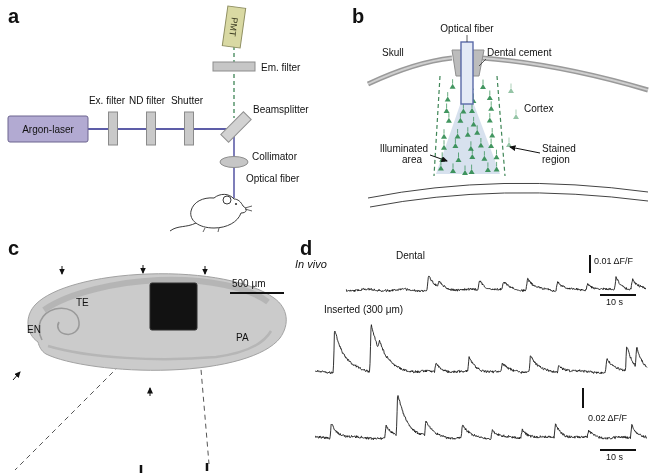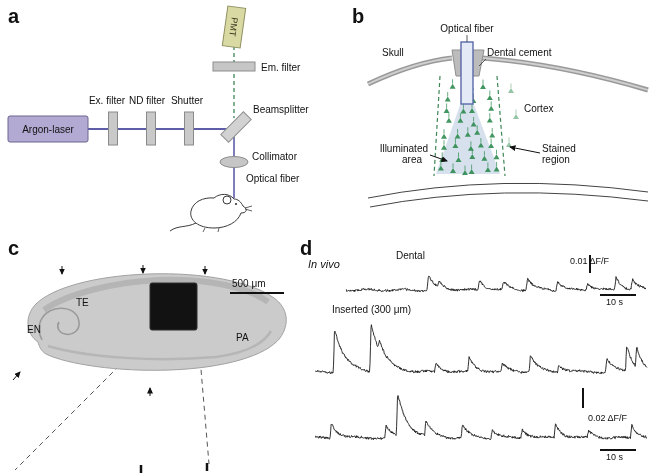--- a/index.html
+++ b/index.html
@@ -293,36 +293,36 @@
     <line x1="54" y1="2" x2="54" y2="10" stroke="#111" stroke-width="1" marker-end="url(#ahc)"></line>
     <line x1="135" y1="1" x2="135" y2="9" stroke="#111" stroke-width="1" marker-end="url(#ahc)"></line>
     <line x1="197" y1="2" x2="197" y2="10" stroke="#111" stroke-width="1" marker-end="url(#ahc)"></line>
     <line x1="5" y1="116" x2="12" y2="108" stroke="#111" stroke-width="1" marker-end="url(#ahc)"></line>
     <line x1="142" y1="132" x2="142" y2="124" stroke="#111" stroke-width="1" marker-end="url(#ahc)"></line>
 
     <line x1="133" y1="201" x2="133" y2="209" stroke="#111" stroke-width="2.5"></line>
     <line x1="199" y1="199" x2="199" y2="207" stroke="#111" stroke-width="2.5"></line>
   </svg>
 
-  <div class="lblh italic" style="left:308px;top:258px">In vivo</div>
+  <div class="lblh italic" style="left:295px;top:258px">In vivo</div>
   <div class="lblh" style="left:396px;top:250px">Dental</div>
-  <div class="lblh" style="left:332px;top:304px">Inserted (300 μm)</div>
+  <div class="lblh" style="left:324px;top:304px">Inserted (300 μm)</div>
 
   <svg style="left:346px;top:260px" width="300" height="40" viewBox="0 0 300 40">
       <path d="M0.0 29.4L0.4 29.6L0.9 31.6L1.3 31.1L1.7 30.7L2.1 30.5L2.6 30.6L3.0 30.2L3.4 30.9L3.9 31.3L4.3 30.2L4.7 30.0L5.1 31.3L5.6 30.8L6.0 30.1L6.4 30.4L6.9 30.3L7.3 30.8L7.7 30.2L8.1 31.7L8.6 30.0L9.0 31.4L9.4 29.8L9.9 29.7L10.3 29.6L10.7 29.9L11.1 30.4L11.6 30.8L12.0 29.2L12.4 31.0L12.9 30.2L13.3 30.3L13.7 30.3L14.1 30.9L14.6 30.1L15.0 30.7L15.4 30.4L15.9 28.6L16.3 28.9L16.7 29.2L17.1 29.3L17.6 28.4L18.0 28.5L18.4 30.0L18.9 29.1L19.3 29.1L19.7 29.2L20.1 30.2L20.6 29.7L21.0 29.7L21.4 28.9L21.9 28.9L22.3 28.4L22.7 28.4L23.1 30.2L23.6 28.9L24.0 28.6L24.4 29.6L24.9 29.0L25.3 28.4L25.7 29.8L26.1 30.4L26.6 29.6L27.0 30.3L27.4 29.9L27.9 30.6L28.3 28.9L28.7 29.8L29.1 30.2L29.6 30.7L30.0 31.0L30.4 30.8L30.9 30.3L31.3 31.2L31.7 31.2L32.1 30.4L32.6 31.0L33.0 29.3L33.4 30.4L33.9 30.1L34.3 31.0L34.7 30.7L35.1 31.2L35.6 31.7L36.0 30.8L36.4 31.4L36.9 30.6L37.3 31.0L37.7 31.3L38.1 30.9L38.6 30.4L39.0 30.2L39.4 29.7L39.9 29.7L40.3 31.7L40.7 31.5L41.1 31.0L41.6 29.6L42.0 30.9L42.4 30.8L42.9 31.1L43.3 31.6L43.7 30.0L44.1 31.5L44.6 30.7L45.0 31.0L45.4 30.6L45.9 31.0L46.3 29.4L46.7 31.2L47.1 30.1L47.6 30.1L48.0 29.2L48.4 29.6L48.9 29.2L49.3 30.4L49.7 30.5L50.1 30.2L50.6 29.9L51.0 30.6L51.4 29.7L51.9 30.0L52.3 30.4L52.7 29.3L53.1 28.7L53.6 29.5L54.0 29.9L54.4 30.0L54.9 28.6L55.3 29.4L55.7 29.2L56.1 29.3L56.6 28.5L57.0 28.7L57.4 29.1L57.9 29.2L58.3 28.6L58.7 28.2L59.1 28.6L59.6 28.3L60.0 28.6L60.4 30.3L60.9 30.6L61.3 28.6L61.7 28.9L62.1 29.5L62.6 29.7L63.0 30.3L63.4 29.5L63.9 29.6L64.3 30.6L64.7 30.5L65.1 30.7L65.6 30.2L66.0 30.8L66.4 30.1L66.9 30.4L67.3 29.9L67.7 30.5L68.1 31.1L68.6 29.6L69.0 30.0L69.4 31.3L69.9 31.3L70.3 31.3L70.7 30.5L71.1 30.4L71.6 31.7L72.0 30.2L72.4 30.5L72.9 30.7L73.3 31.5L73.7 30.6L74.1 31.8L74.6 30.9L75.0 30.6L75.4 30.4L75.9 30.8L76.3 30.2L76.7 31.5L77.1 30.7L77.6 31.6L78.0 31.2L78.4 30.4L78.9 30.3L79.3 30.8L79.7 31.2L80.1 30.3L80.6 30.5L81.0 29.4L81.4 26.2L81.9 21.2L82.3 17.3L82.7 16.2L83.1 16.1L83.6 16.8L84.0 17.1L84.4 19.2L84.9 20.0L85.3 21.1L85.7 20.3L86.1 20.7L86.6 20.8L87.0 22.8L87.4 23.7L87.9 23.8L88.3 24.3L88.7 25.0L89.1 23.7L89.6 25.7L90.0 24.5L90.4 25.3L90.9 25.3L91.3 26.2L91.7 25.7L92.1 24.0L92.6 22.7L93.0 21.0L93.4 21.5L93.9 21.4L94.3 23.2L94.7 23.0L95.1 22.7L95.6 24.4L96.0 24.3L96.4 24.9L96.9 25.3L97.3 26.4L97.7 26.9L98.1 25.5L98.6 25.7L99.0 26.4L99.4 27.2L99.9 27.2L100.3 28.5L100.7 28.7L101.1 28.2L101.6 29.2L102.0 28.0L102.4 28.7L102.9 29.8L103.3 29.4L103.7 29.8L104.1 28.9L104.6 30.3L105.0 30.6L105.4 30.4L105.9 28.6L106.3 29.1L106.7 30.4L107.1 29.1L107.6 29.1L108.0 31.0L108.4 29.6L108.9 30.3L109.3 29.6L109.7 30.8L110.1 30.7L110.6 29.2L111.0 30.1L111.4 31.2L111.9 29.2L112.3 29.2L112.7 29.9L113.1 30.7L113.6 30.5L114.0 29.5L114.4 30.0L114.9 29.1L115.3 29.9L115.7 29.7L116.1 29.9L116.6 29.0L117.0 30.3L117.4 29.2L117.9 30.0L118.3 30.3L118.7 28.5L119.1 28.8L119.6 29.9L120.0 30.3L120.4 28.9L120.9 30.1L121.3 29.6L121.7 28.9L122.1 28.3L122.6 28.4L123.0 30.3L123.4 29.6L123.9 28.7L124.3 29.2L124.7 28.2L125.1 29.2L125.6 29.0L126.0 29.8L126.4 28.5L126.9 29.8L127.3 28.6L127.7 28.8L128.1 28.7L128.6 30.2L129.0 28.4L129.4 28.5L129.9 30.5L130.3 30.5L130.7 29.6L131.1 29.9L131.6 30.2L132.0 29.1L132.4 27.1L132.9 23.3L133.3 21.6L133.7 20.9L134.1 21.9L134.6 20.9L135.0 22.6L135.4 22.8L135.9 22.6L136.3 25.0L136.7 24.1L137.1 24.3L137.6 25.0L138.0 25.5L138.4 26.9L138.9 27.3L139.3 27.7L139.7 27.8L140.1 27.9L140.6 28.5L141.0 28.2L141.4 28.5L141.9 28.7L142.3 28.0L142.7 28.4L143.1 29.1L143.6 28.5L144.0 28.4L144.4 29.1L144.9 29.4L145.3 29.6L145.7 29.1L146.1 29.8L146.6 28.8L147.0 29.9L147.4 29.4L147.9 29.3L148.3 29.2L148.7 30.1L149.1 28.6L149.6 29.5L150.0 29.5L150.4 29.7L150.9 29.6L151.3 28.4L151.7 29.1L152.1 30.3L152.6 29.7L153.0 29.3L153.4 29.7L153.9 28.8L154.3 30.2L154.7 28.2L155.1 29.7L155.6 29.0L156.0 28.5L156.4 26.8L156.9 23.9L157.3 23.0L157.7 22.5L158.1 22.0L158.6 23.4L159.0 22.1L159.4 23.3L159.9 23.0L160.3 23.1L160.7 24.9L161.1 25.4L161.6 24.5L162.0 24.4L162.4 25.7L162.9 26.4L163.3 25.9L163.7 26.7L164.1 27.8L164.6 26.6L165.0 27.4L165.4 28.0L165.9 27.3L166.3 27.1L166.7 28.4L167.1 27.5L167.6 28.6L168.0 28.6L168.4 29.2L168.9 29.7L169.3 29.6L169.7 29.4L170.1 30.0L170.6 29.6L171.0 30.2L171.4 30.0L171.9 30.1L172.3 30.1L172.7 30.4L173.1 30.6L173.6 30.6L174.0 31.0L174.4 31.0L174.9 30.7L175.3 30.6L175.7 29.6L176.1 29.9L176.6 31.5L177.0 29.8L177.4 31.3L177.9 29.4L178.3 31.0L178.7 30.5L179.1 31.1L179.6 29.9L180.0 29.7L180.4 26.5L180.9 23.9L181.3 20.3L181.7 18.3L182.1 18.6L182.6 19.7L183.0 21.7L183.4 20.5L183.9 21.1L184.3 21.9L184.7 23.4L185.1 22.2L185.6 24.2L186.0 23.0L186.4 25.4L186.9 24.7L187.3 26.0L187.7 25.5L188.1 25.3L188.6 26.3L189.0 25.5L189.4 25.9L189.9 26.7L190.3 27.1L190.7 26.8L191.1 27.4L191.6 26.7L192.0 27.4L192.4 26.7L192.9 26.4L193.3 27.3L193.7 27.0L194.1 28.3L194.6 27.1L195.0 27.6L195.4 27.2L195.9 27.8L196.3 29.3L196.7 29.3L197.1 28.7L197.6 29.1L198.0 29.5L198.4 27.8L198.9 28.3L199.3 28.4L199.7 28.9L200.1 29.2L200.6 28.6L201.0 29.3L201.4 29.2L201.9 28.5L202.3 28.6L202.7 30.1L203.1 29.7L203.6 29.5L204.0 29.0L204.4 30.0L204.9 30.8L205.3 31.0L205.7 30.4L206.1 30.8L206.6 31.5L207.0 31.5L207.4 30.1L207.9 31.3L208.3 31.3L208.7 31.3L209.1 31.6L209.6 31.1L210.0 31.1L210.4 27.7L210.9 25.1L211.3 23.6L211.7 21.6L212.1 23.1L212.6 22.1L213.0 23.8L213.4 24.2L213.9 23.9L214.3 24.8L214.7 25.6L215.1 26.4L215.6 25.4L216.0 25.0L216.4 26.5L216.9 26.5L217.3 25.8L217.7 25.9L218.1 26.9L218.6 26.5L219.0 27.8L219.4 28.0L219.9 28.3L220.3 28.3L220.7 28.4L221.1 27.9L221.6 28.9L222.0 28.9L222.4 28.1L222.9 29.1L223.3 29.1L223.7 27.9L224.1 29.2L224.6 29.0L225.0 28.3L225.4 28.2L225.9 27.9L226.3 28.5L226.7 29.5L227.1 29.1L227.6 28.3L228.0 29.2L228.4 29.3L228.9 29.0L229.3 29.3L229.7 29.1L230.1 29.6L230.6 28.1L231.0 29.7L231.4 30.0L231.9 28.5L232.3 29.0L232.7 29.8L233.1 30.0L233.6 29.5L234.0 29.3L234.4 30.6L234.9 30.7L235.3 29.0L235.7 30.1L236.1 29.3L236.6 30.1L237.0 29.9L237.4 30.2L237.9 29.9L238.3 30.6L238.7 30.5L239.1 31.1L239.6 29.5L240.0 29.8L240.4 29.3L240.9 25.6L241.3 25.3L241.7 23.5L242.1 24.7L242.6 24.5L243.0 25.9L243.4 25.0L243.9 25.2L244.3 26.3L244.7 26.9L245.1 26.0L245.6 28.2L246.0 26.4L246.4 27.9L246.9 27.8L247.3 27.3L247.7 28.8L248.1 29.2L248.6 28.8L249.0 27.5L249.4 27.9L249.9 28.9L250.3 28.1L250.7 28.4L251.1 28.7L251.6 28.2L252.0 28.1L252.4 28.9L252.9 29.4L253.3 30.0L253.7 29.3L254.1 29.4L254.6 28.9L255.0 28.7L255.4 28.1L255.9 28.6L256.3 29.1L256.7 29.2L257.1 29.8L257.6 28.0L258.0 28.4L258.4 28.0L258.9 28.9L259.3 29.4L259.7 29.9L260.1 28.0L260.6 29.5L261.0 30.0L261.4 28.9L261.9 29.8L262.3 29.8L262.7 29.0L263.1 28.1L263.6 28.5L264.0 29.8L264.4 28.4L264.9 28.9L265.3 29.9L265.7 29.7L266.1 29.2L266.6 29.4L267.0 30.1L267.4 30.0L267.9 29.9L268.3 29.2L268.7 27.2L269.1 25.2L269.6 21.3L270.0 16.6L270.4 17.9L270.9 19.0L271.3 20.3L271.7 19.5L272.1 20.1L272.6 21.3L273.0 23.3L273.4 23.8L273.9 24.6L274.3 24.8L274.7 24.5L275.1 24.7L275.6 25.2L276.0 25.0L276.4 26.2L276.9 25.9L277.3 26.0L277.7 26.8L278.1 27.5L278.6 27.1L279.0 28.1L279.4 29.0L279.9 29.3L280.3 27.5L280.7 29.5L281.1 29.4L281.6 29.2L282.0 29.7L282.4 28.9L282.9 29.7L283.3 30.0L283.7 29.9L284.1 28.8L284.6 28.4L285.0 29.1L285.4 25.4L285.9 22.5L286.3 21.3L286.7 18.7L287.1 19.7L287.6 20.8L288.0 20.9L288.4 23.0L288.9 22.9L289.3 22.6L289.7 24.4L290.1 23.3L290.6 23.5L291.0 24.6L291.4 24.7L291.9 26.0L292.3 26.0L292.7 24.5L293.1 26.6L293.6 27.0L294.0 26.8L294.4 25.3L294.9 26.5L295.3 26.1L295.7 26.9L296.1 26.1L296.6 26.5L297.0 28.1L297.4 26.7L297.9 26.9L298.3 27.9L298.7 28.8L299.1 27.9L299.6 29.0L300.0 29.2" fill="none" stroke="#1a1a1a" stroke-width="0.9"></path>
     </svg>
   <svg style="left:315px;top:316px" width="332" height="66" viewBox="0 0 332 66">
       <path d="M0.0 55.2L0.5 55.2L0.9 55.4L1.4 55.4L1.9 56.0L2.4 55.3L2.8 54.2L3.3 55.4L3.8 55.6L4.3 55.2L4.7 55.4L5.2 56.3L5.7 55.3L6.2 56.0L6.6 56.1L7.1 54.9L7.6 55.0L8.1 55.3L8.5 55.6L9.0 55.6L9.5 56.2L10.0 55.2L10.4 56.4L10.9 56.4L11.4 56.1L11.9 57.2L12.3 57.1L12.8 57.1L13.3 56.1L13.8 56.8L14.2 56.0L14.7 55.6L15.2 57.3L15.7 57.9L16.1 56.3L16.6 55.9L17.1 57.4L17.5 56.5L18.0 57.0L18.5 49.2L19.0 34.1L19.4 16.7L19.9 15.1L20.4 17.0L20.9 17.8L21.3 18.7L21.8 20.6L22.3 24.0L22.8 24.7L23.2 26.2L23.7 27.0L24.2 28.8L24.7 30.6L25.1 30.2L25.6 32.7L26.1 32.3L26.6 34.3L27.0 35.7L27.5 37.4L28.0 36.9L28.5 37.9L28.9 38.4L29.4 38.4L29.9 40.7L30.4 40.6L30.8 42.1L31.3 41.6L31.8 42.7L32.3 42.8L32.7 44.5L33.2 43.4L33.7 43.7L34.1 45.4L34.6 45.9L35.1 45.1L35.6 46.1L36.0 46.5L36.5 48.2L37.0 48.4L37.5 48.2L37.9 48.0L38.4 49.5L38.9 49.0L39.4 49.0L39.8 49.0L40.3 49.8L40.8 48.8L41.3 51.2L41.7 50.1L42.2 50.6L42.7 50.2L43.2 50.3L43.6 52.2L44.1 51.9L44.6 52.1L45.1 51.3L45.5 52.6L46.0 53.0L46.5 53.8L47.0 54.2L47.4 53.6L47.9 53.8L48.4 53.9L48.9 53.8L49.3 53.1L49.8 54.6L50.3 54.7L50.7 55.7L51.2 55.2L51.7 53.9L52.2 54.1L52.6 55.4L53.1 56.3L53.6 54.9L54.1 56.4L54.5 55.2L55.0 47.6L55.5 30.3L56.0 11.8L56.4 8.7L56.9 11.7L57.4 13.3L57.9 15.5L58.3 16.3L58.8 19.2L59.3 19.9L59.8 20.9L60.2 23.5L60.7 24.6L61.2 25.4L61.7 28.2L62.1 29.7L62.6 30.5L63.1 29.8L63.6 28.3L64.0 26.7L64.5 24.3L65.0 26.2L65.5 27.5L65.9 27.4L66.4 30.0L66.9 31.2L67.3 31.6L67.8 34.3L68.3 33.5L68.8 34.6L69.2 37.7L69.7 37.7L70.2 38.8L70.7 39.9L71.1 40.9L71.6 41.8L72.1 40.2L72.6 41.1L73.0 42.8L73.5 42.9L74.0 43.5L74.5 44.4L74.9 43.7L75.4 44.2L75.9 45.7L76.4 45.7L76.8 46.5L77.3 47.6L77.8 47.3L78.3 47.5L78.7 48.5L79.2 48.3L79.7 50.1L80.2 48.9L80.6 49.5L81.1 49.4L81.6 50.7L82.1 50.2L82.5 51.1L83.0 51.5L83.5 50.3L83.9 50.8L84.4 51.2L84.9 53.0L85.4 51.6L85.8 53.5L86.3 52.2L86.8 53.5L87.3 54.1L87.7 54.1L88.2 54.5L88.7 53.0L89.2 53.1L89.6 54.8L90.1 53.7L90.6 53.6L91.1 54.3L91.5 53.8L92.0 55.9L92.5 55.4L93.0 55.7L93.4 55.4L93.9 55.9L94.4 55.9L94.9 55.2L95.3 56.2L95.8 54.9L96.3 54.9L96.8 54.8L97.2 56.0L97.7 54.5L98.2 55.9L98.7 56.8L99.1 56.6L99.6 55.8L100.1 56.6L100.5 54.6L101.0 55.7L101.5 56.3L102.0 55.0L102.4 56.8L102.9 54.7L103.4 56.4L103.9 55.4L104.3 56.5L104.8 56.6L105.3 55.1L105.8 55.2L106.2 55.1L106.7 54.3L107.2 54.4L107.7 54.2L108.1 54.1L108.6 56.1L109.1 55.2L109.6 55.2L110.0 54.4L110.5 56.0L111.0 53.9L111.5 55.8L111.9 54.4L112.4 53.9L112.9 54.8L113.4 54.6L113.8 54.1L114.3 54.6L114.8 54.1L115.3 55.9L115.7 55.2L116.2 55.0L116.7 56.3L117.1 54.8L117.6 55.3L118.1 55.3L118.6 54.7L119.0 55.3L119.5 56.5L120.0 52.1L120.5 49.7L120.9 47.5L121.4 47.4L121.9 48.2L122.4 49.7L122.8 48.8L123.3 49.4L123.8 51.4L124.3 50.5L124.7 51.0L125.2 51.9L125.7 53.1L126.2 53.0L126.6 53.3L127.1 53.7L127.6 53.3L128.1 54.5L128.5 55.1L129.0 53.9L129.5 55.0L130.0 53.7L130.4 54.0L130.9 55.1L131.4 55.6L131.9 54.3L132.3 56.4L132.8 56.5L133.3 54.7L133.7 56.6L134.2 55.4L134.7 56.3L135.2 56.0L135.6 56.5L136.1 57.0L136.6 55.8L137.1 55.3L137.5 55.5L138.0 56.4L138.5 56.4L139.0 54.8L139.4 56.4L139.9 54.9L140.4 55.6L140.9 56.4L141.3 55.6L141.8 56.8L142.3 56.2L142.8 54.7L143.2 54.6L143.7 54.7L144.2 54.3L144.7 56.5L145.1 54.8L145.6 55.7L146.1 54.8L146.6 54.8L147.0 55.8L147.5 55.8L148.0 55.4L148.5 56.3L148.9 55.2L149.4 55.8L149.9 55.2L150.3 54.8L150.8 54.6L151.3 56.0L151.8 54.1L152.2 55.2L152.7 55.0L153.2 50.5L153.7 45.2L154.1 40.6L154.6 42.8L155.1 42.7L155.6 43.7L156.0 44.0L156.5 46.6L157.0 46.2L157.5 46.1L157.9 47.9L158.4 48.2L158.9 48.2L159.4 48.4L159.8 48.9L160.3 50.1L160.8 51.8L161.3 51.1L161.7 52.6L162.2 51.7L162.7 52.0L163.2 53.0L163.6 51.8L164.1 53.0L164.6 53.7L165.1 54.5L165.5 54.6L166.0 54.6L166.5 55.6L166.9 55.0L167.4 54.0L167.9 54.0L168.4 54.3L168.8 54.6L169.3 56.2L169.8 54.7L170.3 54.7L170.7 54.7L171.2 56.6L171.7 56.4L172.2 54.7L172.6 55.6L173.1 54.8L173.6 55.3L174.1 56.7L174.5 56.0L175.0 54.8L175.5 54.9L176.0 54.9L176.4 55.7L176.9 56.0L177.4 54.8L177.9 56.8L178.3 56.9L178.8 55.2L179.3 55.4L179.8 54.8L180.2 54.9L180.7 54.5L181.2 55.4L181.7 56.2L182.1 56.2L182.6 55.2L183.1 56.3L183.5 55.3L184.0 54.9L184.5 55.6L185.0 55.6L185.4 55.6L185.9 54.9L186.4 52.8L186.9 49.3L187.3 47.0L187.8 47.6L188.3 49.4L188.8 48.3L189.2 49.5L189.7 48.5L190.2 50.3L190.7 49.4L191.1 51.0L191.6 50.3L192.1 52.1L192.6 52.2L193.0 51.2L193.5 53.3L194.0 52.2L194.5 52.3L194.9 52.2L195.4 52.0L195.9 54.3L196.4 52.7L196.8 53.8L197.3 54.8L197.8 55.1L198.3 53.5L198.7 55.5L199.2 54.4L199.7 55.0L200.1 54.6L200.6 54.8L201.1 54.3L201.6 54.3L202.0 55.0L202.5 54.6L203.0 55.3L203.5 56.1L203.9 55.9L204.4 55.4L204.9 56.2L205.4 56.5L205.8 56.9L206.3 57.4L206.8 55.6L207.3 56.3L207.7 55.5L208.2 57.0L208.7 56.1L209.2 55.7L209.6 56.9L210.1 56.0L210.6 55.7L211.1 56.9L211.5 55.8L212.0 55.9L212.5 55.8L213.0 55.3L213.4 55.4L213.9 55.3L214.4 52.7L214.9 46.7L215.3 39.8L215.8 40.2L216.3 40.7L216.7 41.8L217.2 41.7L217.7 43.5L218.2 43.7L218.6 45.6L219.1 45.1L219.6 46.7L220.1 45.9L220.5 46.6L221.0 48.8L221.5 47.7L222.0 47.6L222.4 50.0L222.9 50.4L223.4 49.3L223.9 49.0L224.3 49.7L224.8 50.8L225.3 50.0L225.8 51.8L226.2 52.1L226.7 52.2L227.2 52.1L227.7 51.6L228.1 53.5L228.6 53.8L229.1 53.2L229.6 52.1L230.0 52.8L230.5 52.9L231.0 53.6L231.5 54.4L231.9 54.9L232.4 52.9L232.9 53.6L233.3 54.0L233.8 55.5L234.3 54.8L234.8 54.6L235.2 54.0L235.7 55.3L236.2 55.2L236.7 55.0L237.1 56.3L237.6 55.4L238.1 56.6L238.6 54.8L239.0 55.1L239.5 56.1L240.0 56.7L240.5 55.6L240.9 55.6L241.4 55.1L241.9 55.9L242.4 57.1L242.8 54.8L243.3 50.9L243.8 49.5L244.3 50.0L244.7 50.4L245.2 50.8L245.7 52.0L246.2 50.9L246.6 51.8L247.1 51.8L247.6 53.9L248.1 52.2L248.5 52.1L249.0 53.7L249.5 53.1L249.9 52.7L250.4 54.8L250.9 54.6L251.4 53.5L251.8 55.0L252.3 53.3L252.8 53.6L253.3 53.9L253.7 53.6L254.2 53.6L254.7 55.8L255.2 55.7L255.6 55.5L256.1 55.2L256.6 55.1L257.1 55.5L257.5 54.3L258.0 53.8L258.5 54.6L259.0 54.0L259.4 54.3L259.9 54.6L260.4 54.3L260.9 54.0L261.3 55.7L261.8 54.8L262.3 55.7L262.8 55.4L263.2 54.0L263.7 54.9L264.2 55.2L264.7 53.7L265.1 54.6L265.6 55.4L266.1 55.7L266.5 54.6L267.0 55.3L267.5 54.9L268.0 54.4L268.4 55.3L268.9 56.3L269.4 54.5L269.9 54.2L270.3 54.9L270.8 55.3L271.3 54.9L271.8 56.1L272.2 56.7L272.7 55.4L273.2 55.4L273.7 54.8L274.1 56.3L274.6 55.7L275.1 55.4L275.6 55.1L276.0 54.9L276.5 56.3L277.0 55.5L277.5 56.5L277.9 56.0L278.4 57.3L278.9 57.3L279.4 55.6L279.8 56.2L280.3 56.4L280.8 56.1L281.3 55.9L281.7 57.5L282.2 56.1L282.7 56.9L283.1 55.8L283.6 56.8L284.1 57.1L284.6 57.4L285.0 56.8L285.5 56.8L286.0 57.9L286.5 55.9L286.9 57.3L287.4 56.5L287.9 57.3L288.4 56.9L288.8 57.2L289.3 56.6L289.8 57.0L290.3 55.3L290.7 53.4L291.2 48.7L291.7 44.2L292.2 42.6L292.6 44.2L293.1 44.7L293.6 45.7L294.1 46.7L294.5 45.4L295.0 47.8L295.5 48.4L296.0 48.3L296.4 48.9L296.9 48.3L297.4 48.6L297.9 49.9L298.3 49.4L298.8 50.3L299.3 50.6L299.7 50.3L300.2 50.3L300.7 51.1L301.2 52.4L301.6 52.4L302.1 53.0L302.6 51.5L303.1 51.8L303.5 51.6L304.0 53.1L304.5 54.2L305.0 53.7L305.4 52.6L305.9 53.1L306.4 53.6L306.9 52.8L307.3 53.9L307.8 55.1L308.3 54.2L308.8 54.2L309.2 53.5L309.7 55.0L310.2 54.7L310.7 51.4L311.1 40.7L311.6 31.1L312.1 31.5L312.6 32.4L313.0 33.4L313.5 34.9L314.0 36.6L314.5 38.6L314.9 40.4L315.4 42.1L315.9 41.3L316.3 43.3L316.8 44.6L317.3 45.2L317.8 46.9L318.2 46.7L318.7 48.2L319.2 47.7L319.7 47.6L320.1 50.4L320.6 46.5L321.1 38.6L321.6 31.9L322.0 31.3L322.5 33.4L323.0 35.9L323.5 37.3L323.9 38.0L324.4 39.7L324.9 41.0L325.4 42.2L325.8 42.5L326.3 42.7L326.8 45.3L327.3 44.5L327.7 46.2L328.2 47.8L328.7 48.2L329.2 49.1L329.6 48.3L330.1 48.5L330.6 50.4L331.1 50.3L331.5 50.7L332.0 51.4" fill="none" stroke="#1a1a1a" stroke-width="0.9"></path>
     </svg>
   <svg style="left:315px;top:386px" width="332" height="62" viewBox="0 0 332 62">
       <path d="M0.0 50.3L0.5 50.2L0.9 51.5L1.4 50.7L1.9 50.8L2.4 50.5L2.8 51.2L3.3 52.2L3.8 51.9L4.3 50.0L4.7 51.7L5.2 50.5L5.7 50.2L6.2 52.4L6.6 52.1L7.1 51.2L7.6 51.9L8.1 50.3L8.5 51.3L9.0 51.9L9.5 52.7L10.0 50.9L10.4 52.5L10.9 51.1L11.4 51.1L11.9 52.5L12.3 51.1L12.8 52.5L13.3 51.7L13.8 52.1L14.2 53.3L14.7 52.9L15.2 50.4L15.7 44.8L16.1 38.5L16.6 38.0L17.1 38.9L17.5 38.7L18.0 39.9L18.5 41.3L19.0 43.0L19.4 43.9L19.9 44.3L20.4 44.5L20.9 44.4L21.3 46.4L21.8 45.2L22.3 46.1L22.8 47.5L23.2 46.4L23.7 48.0L24.2 48.9L24.7 48.9L25.1 47.4L25.6 49.0L26.1 49.1L26.6 49.9L27.0 49.1L27.5 49.1L28.0 48.7L28.5 48.7L28.9 49.3L29.4 50.5L29.9 49.2L30.4 50.5L30.8 51.4L31.3 50.9L31.8 49.7L32.3 49.7L32.7 51.1L33.2 50.7L33.7 50.1L34.1 49.6L34.6 51.4L35.1 51.2L35.6 51.5L36.0 51.1L36.5 49.5L37.0 49.9L37.5 51.1L37.9 51.0L38.4 50.0L38.9 50.5L39.4 50.1L39.8 50.1L40.3 50.9L40.8 52.0L41.3 49.6L41.7 51.3L42.2 50.8L42.7 49.9L43.2 52.0L43.6 51.2L44.1 51.4L44.6 52.2L45.1 51.8L45.5 52.0L46.0 50.5L46.5 50.2L47.0 52.0L47.4 51.7L47.9 51.7L48.4 52.0L48.9 52.1L49.3 51.9L49.8 52.0L50.3 51.2L50.7 52.5L51.2 51.3L51.7 53.2L52.2 52.6L52.6 51.2L53.1 51.4L53.6 53.3L54.1 51.6L54.5 52.3L55.0 51.4L55.5 52.0L56.0 51.4L56.4 53.4L56.9 52.8L57.4 52.1L57.9 52.9L58.3 53.8L58.8 51.9L59.3 52.2L59.8 52.9L60.2 51.8L60.7 52.8L61.2 52.8L61.7 53.0L62.1 52.7L62.6 51.6L63.1 51.8L63.6 53.0L64.0 52.5L64.5 52.6L65.0 52.6L65.5 51.6L65.9 53.3L66.4 53.4L66.9 51.8L67.3 53.0L67.8 52.4L68.3 51.9L68.8 51.5L69.2 52.0L69.7 51.9L70.2 47.7L70.7 42.5L71.1 39.1L71.6 39.9L72.1 42.2L72.6 41.6L73.0 43.2L73.5 43.9L74.0 44.4L74.5 43.3L74.9 45.0L75.4 45.9L75.9 45.9L76.4 47.0L76.8 45.3L77.3 47.1L77.8 46.0L78.3 47.8L78.7 48.1L79.2 47.2L79.7 48.0L80.2 48.4L80.6 48.7L81.1 49.5L81.6 40.8L82.1 25.3L82.5 10.7L83.0 9.5L83.5 11.2L83.9 13.8L84.4 13.9L84.9 15.6L85.4 19.0L85.8 19.2L86.3 20.5L86.8 22.1L87.3 24.5L87.7 24.5L88.2 27.9L88.7 27.7L89.2 30.4L89.6 30.3L90.1 30.6L90.6 32.0L91.1 34.5L91.5 34.9L92.0 34.6L92.5 36.2L93.0 37.0L93.4 37.5L93.9 38.4L94.4 40.1L94.9 39.7L95.3 40.6L95.8 41.0L96.3 42.6L96.8 42.3L97.2 42.5L97.7 44.2L98.2 43.1L98.7 44.4L99.1 43.7L99.6 45.8L100.1 44.8L100.5 46.7L101.0 45.2L101.5 45.9L102.0 45.3L102.4 47.9L102.9 46.7L103.4 47.6L103.9 47.7L104.3 48.7L104.8 47.1L105.3 48.9L105.8 47.8L106.2 47.1L106.7 48.1L107.2 48.0L107.7 47.5L108.1 47.5L108.6 48.0L109.1 48.9L109.6 49.6L110.0 44.7L110.5 37.6L111.0 35.0L111.5 36.5L111.9 36.2L112.4 37.3L112.9 39.1L113.4 39.7L113.8 40.3L114.3 39.9L114.8 40.4L115.3 42.5L115.7 42.7L116.2 43.1L116.7 42.5L117.1 44.0L117.6 44.4L118.1 45.0L118.6 44.7L119.0 45.3L119.5 46.1L120.0 46.6L120.5 46.9L120.9 48.0L121.4 48.1L121.9 48.7L122.4 46.9L122.8 48.7L123.3 48.0L123.8 48.3L124.3 49.0L124.7 48.1L125.2 49.6L125.7 50.4L126.2 49.9L126.6 49.4L127.1 50.6L127.6 50.2L128.1 49.4L128.5 50.3L129.0 50.7L129.5 50.1L130.0 51.2L130.4 50.7L130.9 50.6L131.4 52.7L131.9 52.3L132.3 51.0L132.8 51.9L133.3 52.7L133.7 51.2L134.2 52.2L134.7 52.3L135.2 51.7L135.6 53.2L136.1 51.9L136.6 51.8L137.1 51.3L137.5 51.7L138.0 53.3L138.5 52.5L139.0 52.4L139.4 52.0L139.9 53.3L140.4 52.7L140.9 52.8L141.3 52.4L141.8 51.8L142.3 51.1L142.8 52.2L143.2 51.0L143.7 51.9L144.2 52.6L144.7 51.1L145.1 51.2L145.6 52.1L146.1 50.7L146.6 47.6L147.0 41.9L147.5 39.3L148.0 39.2L148.5 39.6L148.9 41.5L149.4 41.4L149.9 41.9L150.3 44.0L150.8 42.5L151.3 43.4L151.8 44.8L152.2 46.1L152.7 45.5L153.2 44.7L153.7 47.1L154.1 45.5L154.6 46.7L155.1 46.8L155.6 47.0L156.0 46.8L156.5 47.4L157.0 49.3L157.5 48.5L157.9 49.0L158.4 49.9L158.9 50.1L159.4 48.3L159.8 49.0L160.3 50.0L160.8 50.5L161.3 49.5L161.7 49.9L162.2 50.9L162.7 50.1L163.2 49.9L163.6 50.2L164.1 51.4L164.6 51.3L165.1 52.0L165.5 51.2L166.0 50.6L166.5 51.3L166.9 51.1L167.4 52.0L167.9 51.8L168.4 52.0L168.8 52.7L169.3 52.6L169.8 51.4L170.3 52.8L170.7 52.0L171.2 53.3L171.7 52.7L172.2 52.7L172.6 52.0L173.1 52.8L173.6 52.1L174.1 52.8L174.5 53.4L175.0 53.0L175.5 53.6L176.0 52.5L176.4 48.7L176.9 46.5L177.4 43.6L177.9 44.4L178.3 45.4L178.8 46.2L179.3 45.7L179.8 47.9L180.2 47.9L180.7 47.4L181.2 47.3L181.7 47.8L182.1 49.0L182.6 48.3L183.1 49.6L183.5 47.7L184.0 49.6L184.5 48.4L185.0 48.6L185.4 48.9L185.9 49.2L186.4 49.6L186.9 50.8L187.3 49.7L187.8 50.9L188.3 49.6L188.8 48.8L189.2 50.4L189.7 51.1L190.2 50.2L190.7 51.2L191.1 50.5L191.6 51.3L192.1 51.4L192.6 50.4L193.0 51.5L193.5 49.5L194.0 49.8L194.5 50.7L194.9 50.9L195.4 50.0L195.9 50.6L196.4 51.2L196.8 51.8L197.3 52.1L197.8 50.4L198.3 51.9L198.7 51.2L199.2 51.4L199.7 50.5L200.1 52.4L200.6 50.8L201.1 52.1L201.6 52.6L202.0 52.2L202.5 51.6L203.0 53.0L203.5 52.4L203.9 51.5L204.4 53.0L204.9 51.0L205.4 51.7L205.8 52.3L206.3 48.1L206.8 46.9L207.3 42.9L207.7 43.7L208.2 46.0L208.7 45.2L209.2 45.8L209.6 46.6L210.1 45.9L210.6 48.4L211.1 47.2L211.5 47.0L212.0 49.5L212.5 47.8L213.0 50.2L213.4 48.5L213.9 49.9L214.4 49.6L214.9 49.1L215.3 49.2L215.8 51.3L216.3 49.7L216.7 49.5L217.2 49.3L217.7 49.6L218.2 51.0L218.6 51.3L219.1 51.9L219.6 49.9L220.1 51.9L220.5 51.5L221.0 50.9L221.5 50.2L222.0 52.1L222.4 50.6L222.9 51.8L223.4 51.7L223.9 51.4L224.3 52.0L224.8 51.5L225.3 49.7L225.8 50.8L226.2 51.3L226.7 50.7L227.2 51.3L227.7 50.3L228.1 50.6L228.6 50.8L229.1 50.7L229.6 51.8L230.0 49.9L230.5 50.0L231.0 52.0L231.5 51.3L231.9 50.9L232.4 51.8L232.9 50.7L233.3 51.2L233.8 49.9L234.3 50.0L234.8 50.9L235.2 51.7L235.7 50.3L236.2 51.7L236.7 51.4L237.1 51.2L237.6 51.6L238.1 50.7L238.6 50.7L239.0 52.2L239.5 47.0L240.0 42.1L240.5 37.8L240.9 38.2L241.4 40.6L241.9 40.9L242.4 41.2L242.8 43.5L243.3 42.2L243.8 43.7L244.3 44.6L244.7 44.1L245.2 45.6L245.7 46.5L246.2 47.7L246.6 46.3L247.1 46.9L247.6 48.8L248.1 49.3L248.5 47.7L249.0 47.9L249.5 49.5L249.9 50.6L250.4 50.9L250.9 49.9L251.4 49.5L251.8 50.7L252.3 49.7L252.8 51.6L253.3 51.8L253.7 51.1L254.2 49.7L254.7 51.8L255.2 51.3L255.6 51.8L256.1 49.9L256.6 50.7L257.1 51.4L257.5 51.0L258.0 51.9L258.5 51.5L259.0 51.0L259.4 50.3L259.9 52.2L260.4 50.5L260.9 50.2L261.3 50.3L261.8 50.2L262.3 50.0L262.8 51.9L263.2 50.5L263.7 50.6L264.2 52.1L264.7 50.5L265.1 52.0L265.6 51.6L266.1 51.3L266.5 50.3L267.0 50.4L267.5 50.8L268.0 52.0L268.4 50.6L268.9 51.8L269.4 51.1L269.9 50.2L270.3 51.1L270.8 49.9L271.3 50.5L271.8 50.6L272.2 51.8L272.7 47.9L273.2 47.1L273.7 44.2L274.1 45.9L274.6 45.6L275.1 45.1L275.6 47.4L276.0 47.7L276.5 46.0L277.0 47.2L277.5 47.7L277.9 47.6L278.4 48.1L278.9 49.4L279.4 48.8L279.8 48.3L280.3 49.6L280.8 50.3L281.3 50.0L281.7 50.2L282.2 49.7L282.7 50.3L283.1 51.1L283.6 51.4L284.1 52.4L284.6 50.3L285.0 51.6L285.5 51.8L286.0 51.8L286.5 50.8L286.9 52.5L287.4 51.9L287.9 53.1L288.4 52.9L288.8 52.1L289.3 52.2L289.8 52.0L290.3 51.6L290.7 52.9L291.2 53.2L291.7 52.6L292.2 51.4L292.6 53.2L293.1 52.2L293.6 51.5L294.1 51.3L294.5 51.5L295.0 52.6L295.5 53.0L296.0 52.5L296.4 53.1L296.9 52.1L297.4 52.0L297.9 52.0L298.3 50.8L298.8 50.6L299.3 50.5L299.7 52.4L300.2 52.7L300.7 50.4L301.2 50.8L301.6 50.6L302.1 51.2L302.6 51.3L303.1 50.6L303.5 50.1L304.0 51.8L304.5 50.6L305.0 51.3L305.4 51.0L305.9 52.0L306.4 51.0L306.9 50.2L307.3 51.3L307.8 52.1L308.3 50.3L308.8 51.6L309.2 52.0L309.7 50.3L310.2 50.2L310.7 52.2L311.1 50.7L311.6 51.9L312.1 52.6L312.6 50.7L313.0 52.7L313.5 52.3L314.0 51.4L314.5 51.2L314.9 51.2L315.4 52.6L315.9 47.0L316.3 43.9L316.8 38.4L317.3 39.1L317.8 41.1L318.2 42.3L318.7 43.4L319.2 43.8L319.7 45.0L320.1 45.6L320.6 45.2L321.1 46.9L321.6 46.5L322.0 47.9L322.5 46.9L323.0 48.1L323.5 48.8L323.9 48.3L324.4 48.6L324.9 47.9L325.4 48.2L325.8 48.9L326.3 49.5L326.8 50.8L327.3 50.3L327.7 50.8L328.2 49.4L328.7 51.4L329.2 51.7L329.6 51.4L330.1 49.8L330.6 49.8L331.1 52.2L331.5 51.9L332.0 52.0" fill="none" stroke="#1a1a1a" stroke-width="0.9"></path>
     </svg>
 
   <div class="vbar" style="left:589px;top:255px;height:18px"></div>
-  <div class="lblh small" style="left:570px;top:257px">0.01 ΔF/F</div>
+  <div class="lblh small" style="left:594px;top:257px">0.01 ΔF/F</div>
   <div class="hbar" style="left:600px;top:294px;width:36px"></div>
   <div class="lblh small" style="left:606px;top:298px">10 s</div>
 
   <div class="vbar" style="left:582px;top:388px;height:20px"></div>
   <div class="lblh small" style="left:588px;top:414px">0.02 ΔF/F</div>
   <div class="hbar" style="left:600px;top:449px;width:36px"></div>
   <div class="lblh small" style="left:606px;top:453px">10 s</div>
 
 </div>
 

